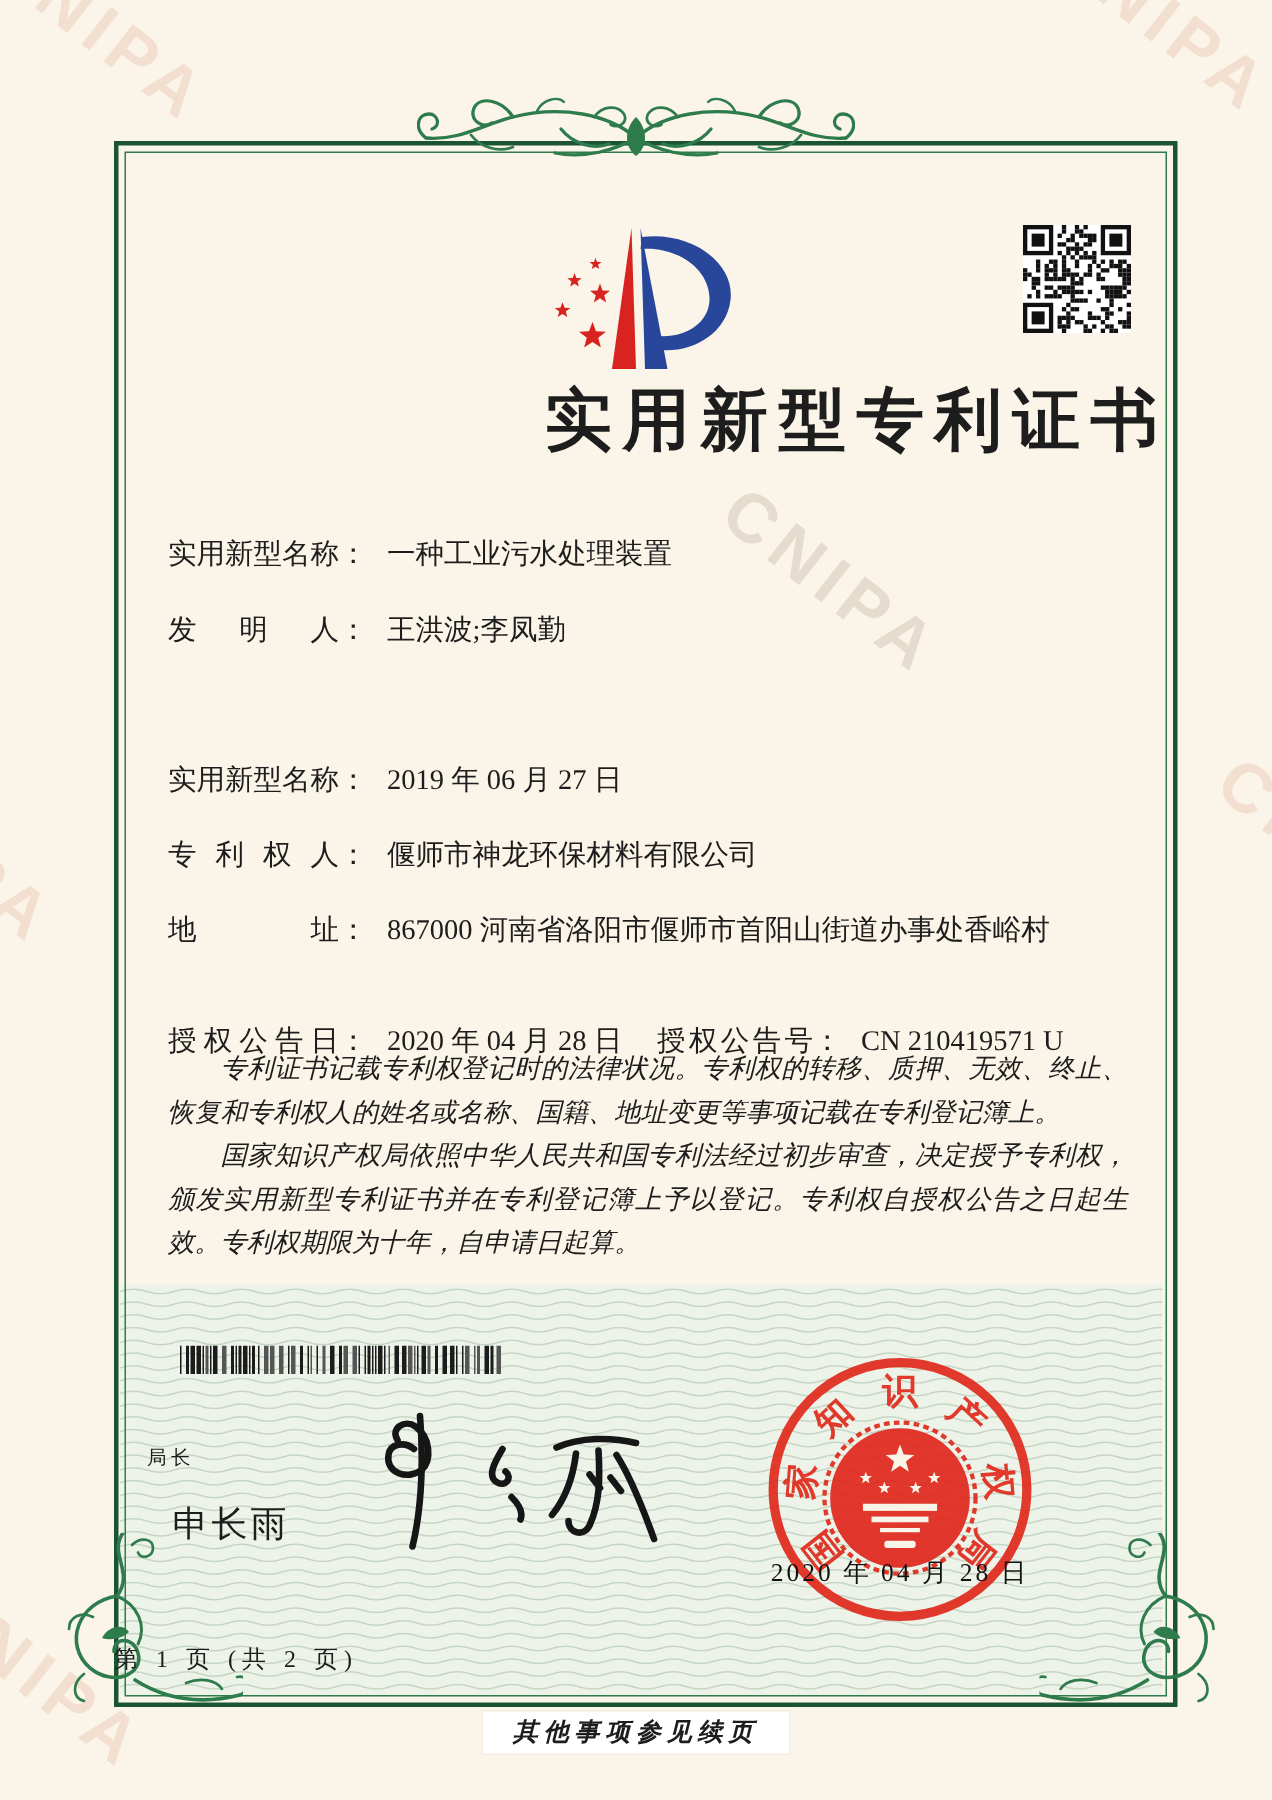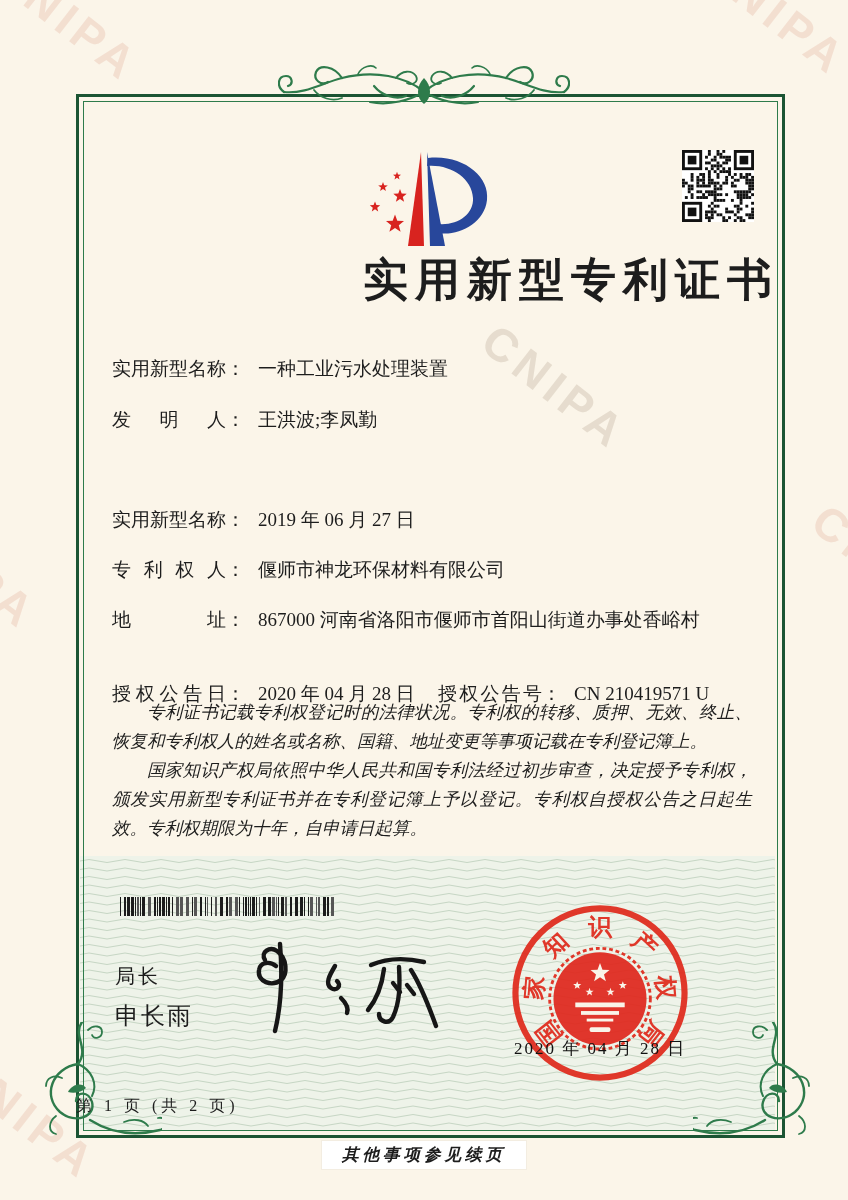--- a/index.html
+++ b/index.html
@@ -28,21 +28,21 @@
   .fval{margin-left:13px;font-family:Liberation Serif, serif;}
   .grant-right{position:absolute;left:326px;top:0;}
   
   .body-text{position:absolute;left:112px;top:698px;width:640px;
              font-size:17.5px;line-height:29px;font-style:italic;text-align:justify;}
   .body-text p{margin:0;text-indent:2em;}
   
   .band{position:absolute;left:80px;top:856px;width:695px;height:274px;}
   .barcode{position:absolute;left:120px;top:897px;width:215px;height:19px;}
   
-  .sig-title{position:absolute;left:115px;top:963px;font-size:20px;
+  .sig-title{position:absolute;left:98px;top:963px;font-size:13px;
              font-family:"Liberation Sans",sans-serif;letter-spacing:3px;}
   .sig-name{position:absolute;left:115px;top:1000px;font-size:24px;
             font-family:"Liberation Sans",sans-serif;letter-spacing:2px;}
   .sig-hand{position:absolute;left:235px;top:938px;width:220px;height:100px;}
   
   .seal{position:absolute;left:505px;top:898px;width:190px;height:190px;}
   .seal-date{position:absolute;left:505px;top:1037px;width:190px;text-align:center;
              font-size:17px;letter-spacing:2px;color:#111;}
   
   .page-footer{position:absolute;left:76px;top:1096px;width:703px;

